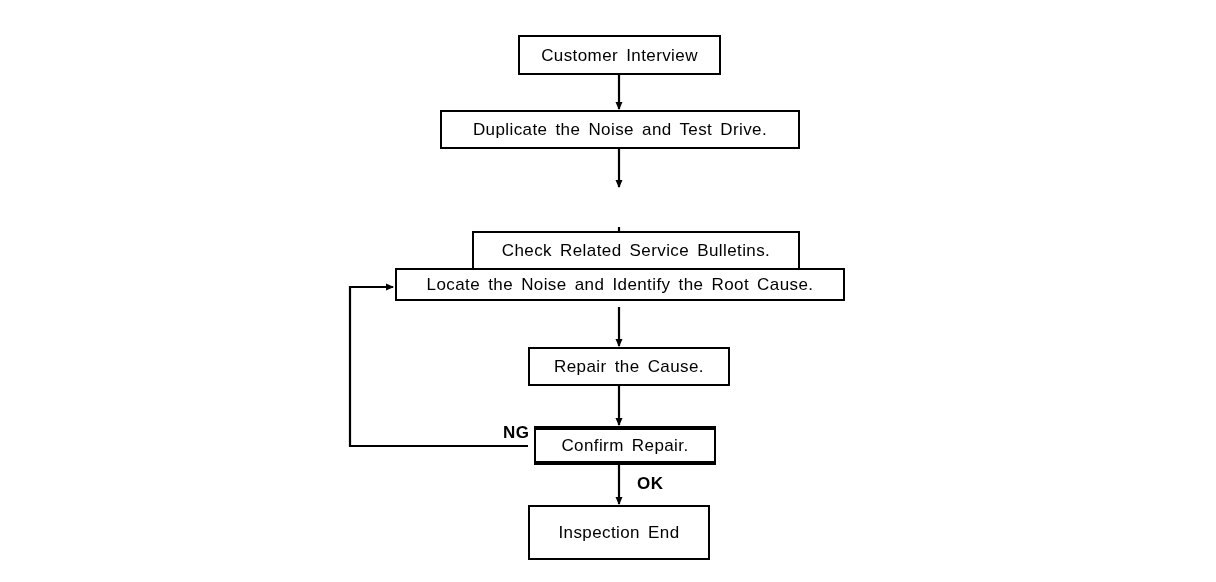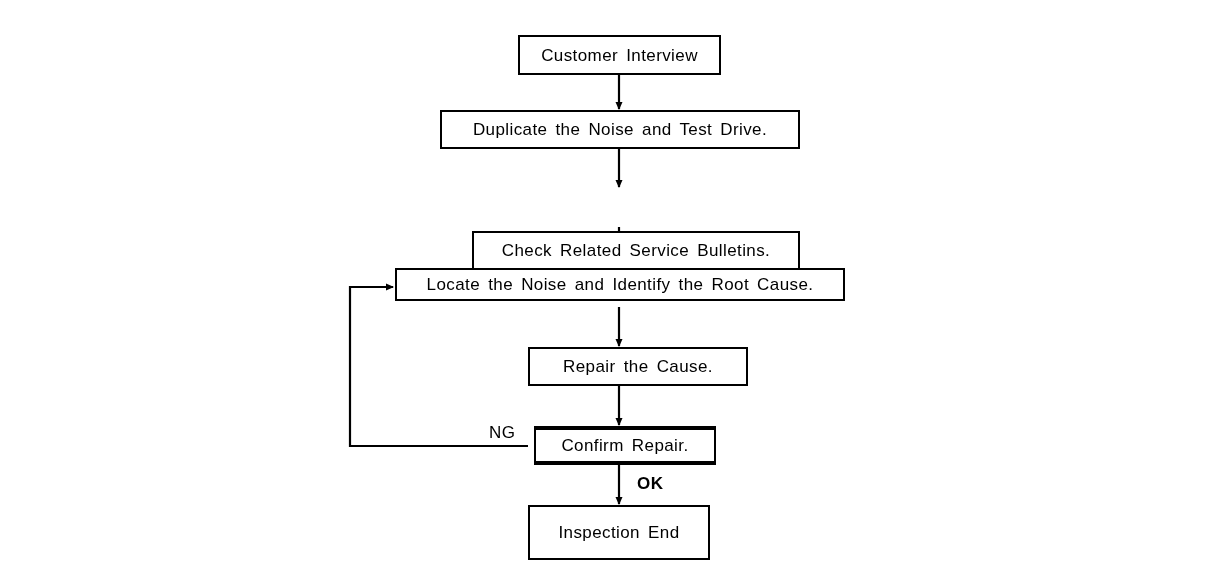--- a/index.html
+++ b/index.html
@@ -86,23 +86,23 @@
   </svg>
 
   <div class="node" style="left:518px; top:35px; width:203px; height:40px;">Customer Interview</div>
 
   <div class="node" style="left:440px; top:110px; width:360px; height:39px;">Duplicate the Noise and Test Drive.</div>
 
   <div class="node" style="left:472px; top:188px; width:328px; height:39px;margin-top:43px;">Check Related Service Bulletins.</div>
 
   <div class="node" style="left:395px; top:268px; width:450px; height:33px;">Locate the Noise and Identify the Root Cause.</div>
 
-  <div class="node" style="left:528px; top:347px; width:220px; height:39px;">Repair the Cause.</div>
+  <div class="node" style="left:528px; top:347px; width:202px; height:39px;">Repair the Cause.</div>
 
   <div class="node emphasis" style="left:528px; top:426px; width:182px; height:39px;">Confirm Repair.</div>
 
   <div class="node" style="left:528px; top:505px; width:182px; height:55px;">Inspection End</div>
 
-  <div class="edge-label" style="left:489px; top:424px;">NG</div>
+  <div class="edge-label" style="left:503px; top:424px;font-weight:bold;">NG</div>
 
   <div class="edge-label" style="left:637px; top:475px;font-weight:bold;">OK</div>
 
 </div>
 
 </body></html>

